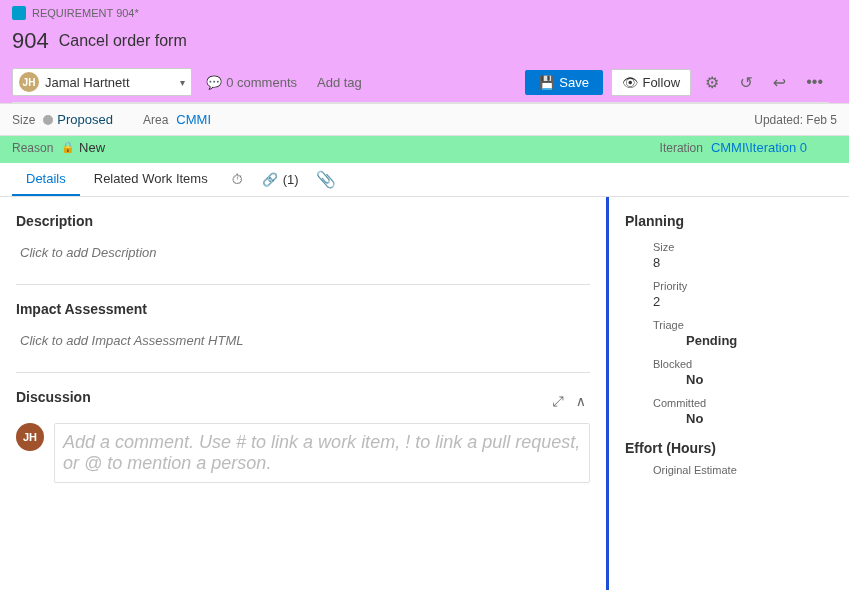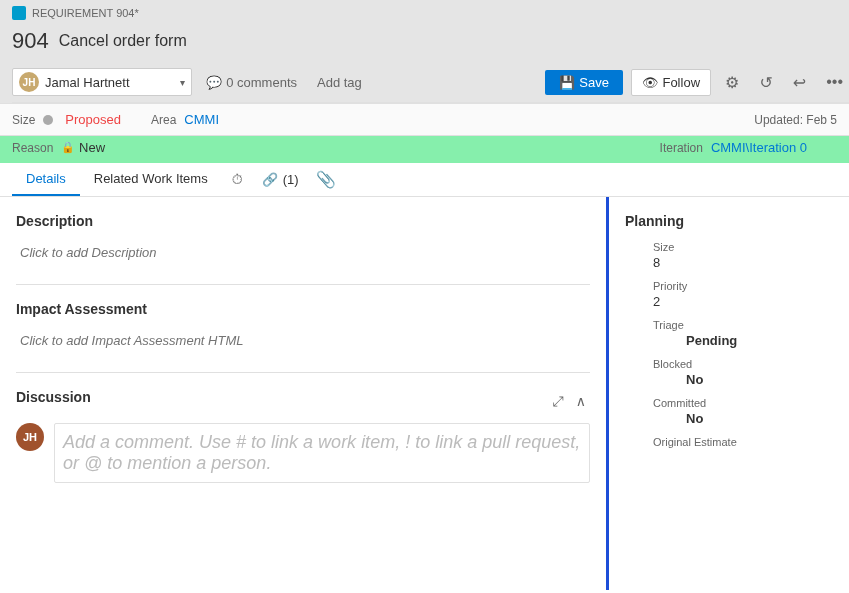--- a/index.html
+++ b/index.html
@@ -1,21 +1,21 @@
 <!DOCTYPE html>
 <html><head>
   <meta charset="utf-8">
   <style>
     * { box-sizing: border-box; margin: 0; padding: 0; }
     body { font-family: 'Segoe UI', Arial, sans-serif; font-size: 13px; color: #333; background: #fff; width: 849px; height: 593px; overflow: hidden; }
 
     .top-bar {
-      background: #e5e5e5;
+      background: #f0abfc;
       border-bottom: 1px solid #e0e0e0;
-      padding: 6px 0 0 12px;
+      padding: 6px 20px 0 12px;
     }
 
     .breadcrumb-row {
       display: flex; align-items: center; gap: 6px; font-size: 11px; color: #666; padding-bottom: 4px;
     }
     .breadcrumb-icon {
       width: 14px; height: 14px; background: #009ccc; border-radius: 2px; display: inline-block;
     }
 
     .title-row {
@@ -65,21 +65,21 @@
     }
 
     .meta-row {
       display: flex; align-items: center; gap: 0; padding: 8px 12px; border-bottom: 1px solid #e0e0e0; background: #fafafa;
     }
     .meta-item {
       display: flex; align-items: center; gap: 8px; margin-right: 30px;
     }
     .meta-label { color: #666; font-size: 12px; }
     .meta-value { color: #333; font-size: 13px; }
-    .meta-value.proposed { color: #ef4444; display: flex; align-items: center; gap: 12px; }
+    .meta-value.proposed { color: #0c4a6e; display: flex; align-items: center; gap: 4px; }
     .state-dot { width: 10px; height: 10px; border-radius: 50%; background: #aaa; display: inline-block; }
     .meta-value.link { color: #0078d4; }
     .updated-text { margin-left: auto; color: #666; font-size: 12px; }
 
     .meta-row2 {
       display: flex; align-items: center; gap: 0; padding: 4px 12px 8px 12px; background: #86efac; justify-content: space-between;
     }
 
     .tabs-row {
       display: flex; align-items: center; border-bottom: 1px solid #e0e0e0; padding: 0 12px; background: #fff;
@@ -269,17 +269,18 @@
     <div class="field-group">
       <div class="field-label">Blocked</div>
       <div class="field-value bold">No</div>
     </div>
 
     <div class="field-group">
       <div class="field-label">Committed</div>
       <div class="field-value bold">No</div>
     </div>
 
+    <div class="effort-title">Effort (Hours)</div>
     <div class="field-group">
       <div class="field-label">Original Estimate</div>
     </div>
   </div>
 </div>
 
 </body></html>

